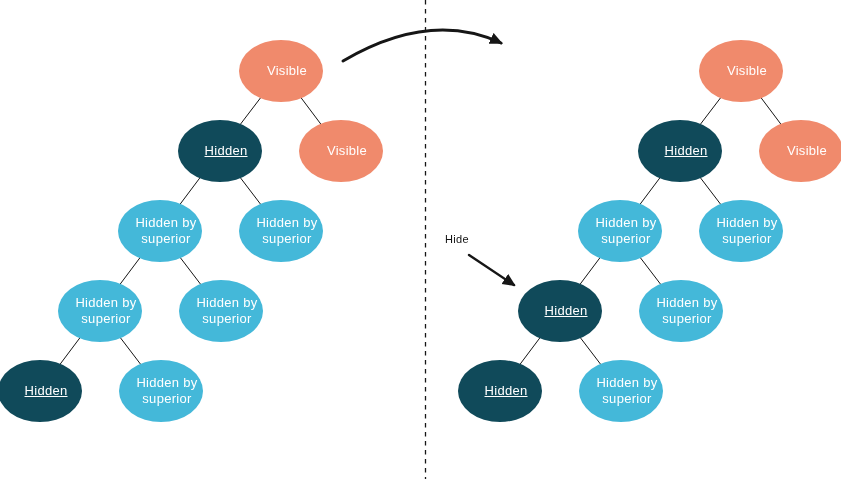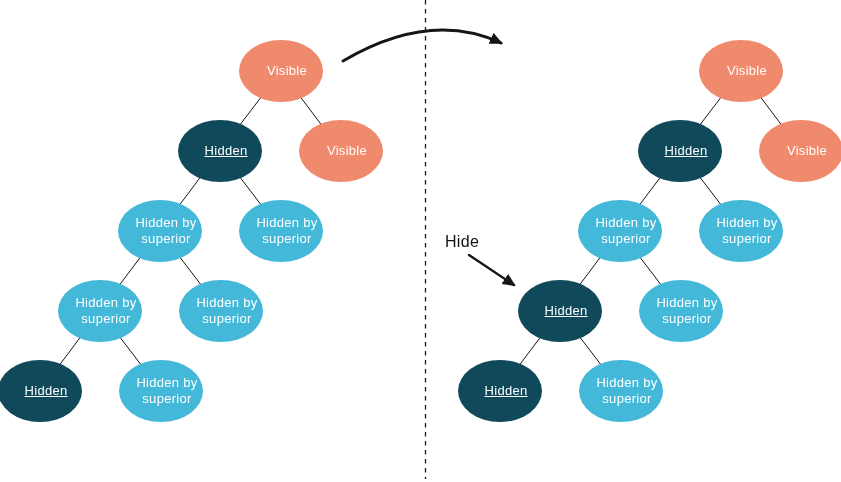--- a/index.html
+++ b/index.html
@@ -62,21 +62,21 @@
   .node span { display: block; width: 72px; margin-left: 12px; }
   .node--visible { background: var(--visible-node, #F08A6C); }
   .node--hidden  { background: var(--hidden-node, #104A5A); text-decoration: underline; }
   .node--hbs     { background: var(--hidden-by-superior-node, #44B8D9); }
   .annotation {
     position: absolute;
     left: 445px;
     top: 233px;
     z-index: 3;
     color: var(--annotation-text, #111111);
-    font-size: 16px;
+    font-size: 11px;
     font-weight: 500;
     letter-spacing: 0.3px;
   }
 </style>
 </head>
 <body>
 
 <div id="stage">
 
   <svg id="edge-layer" viewBox="0 0 841 482" xmlns="http://www.w3.org/2000/svg">

